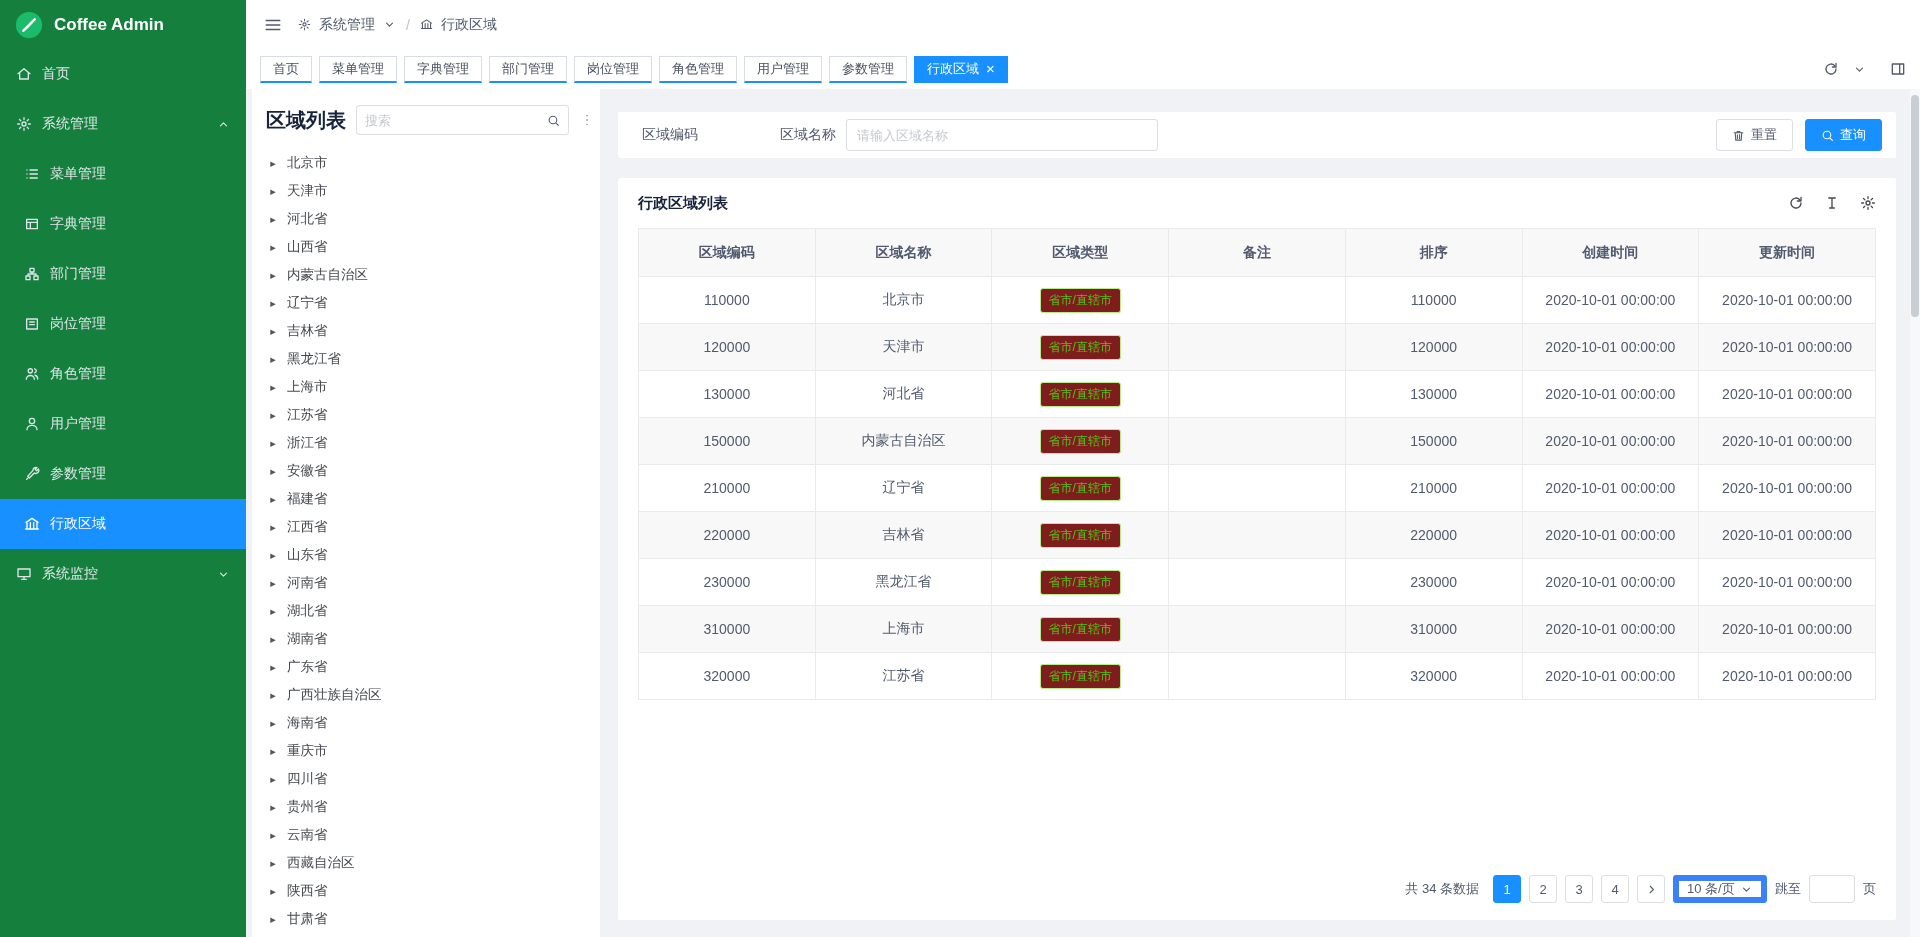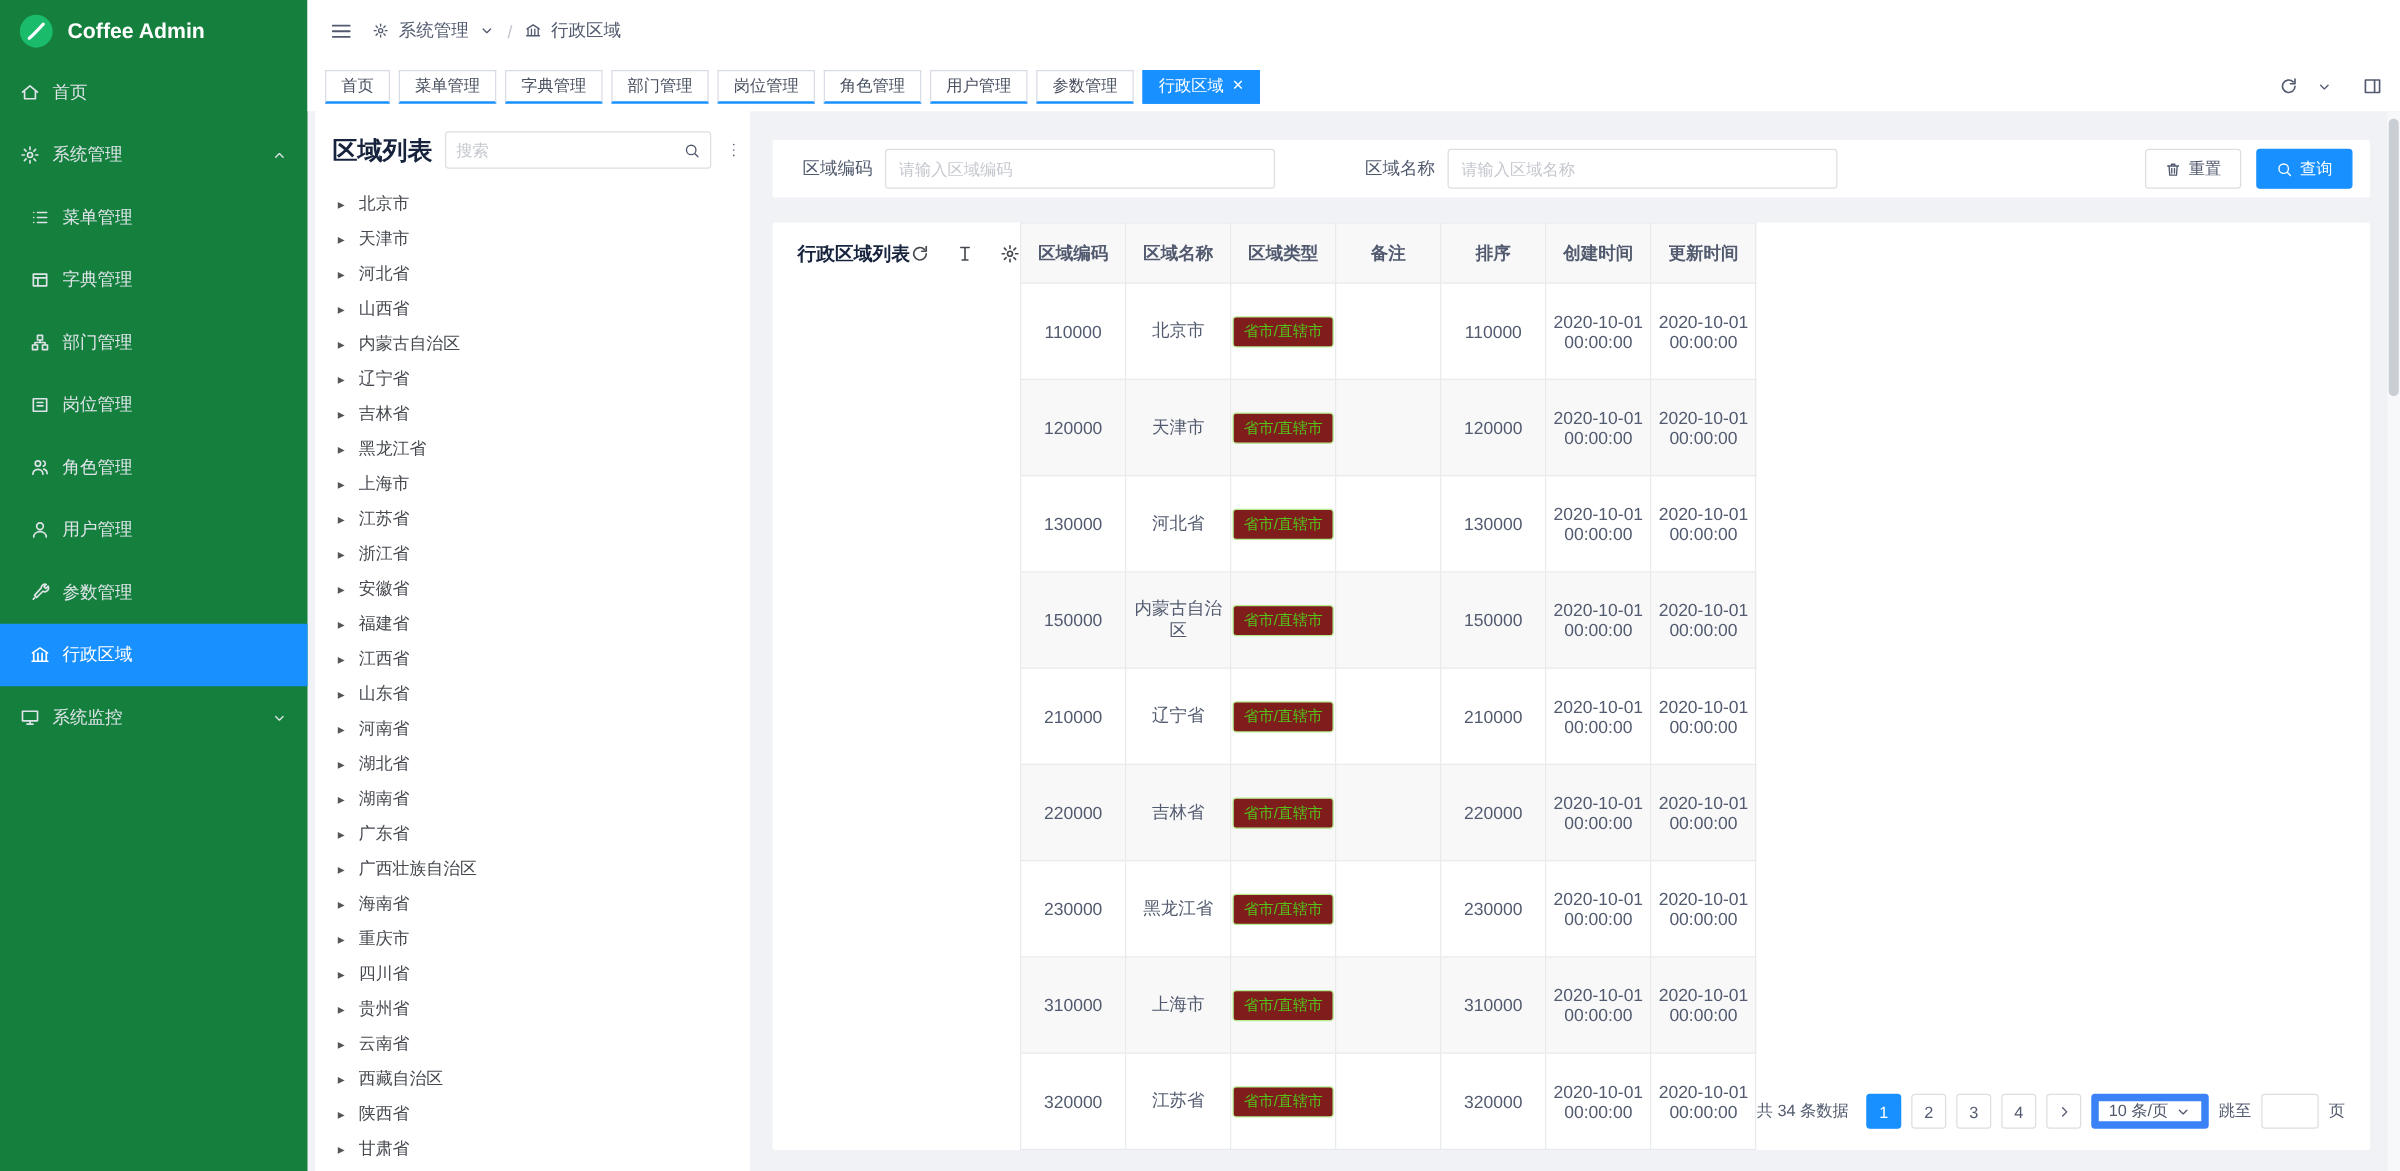--- a/index.html
+++ b/index.html
@@ -63,21 +63,21 @@
   .filter-label{margin-right:10px;white-space:nowrap}
   .filter-input{width:312px;height:32px;border:1px solid #dcdee2;border-radius:3px;padding:0 10px;
     font-size:13px;color:#515a6e;outline:none;font-family:inherit;background:#fff}
   .filter-input::placeholder{color:#c5c8ce}
   .filter-group2{margin-left:72px}
   .filter-actions{margin-left:auto;display:flex;gap:12px}
   .btn{height:32px;display:inline-flex;align-items:center;gap:6px;padding:0 15px;border-radius:3px;
     border:1px solid #dcdee2;background:#fff;color:#515a6e;font-size:13px;cursor:pointer;font-family:inherit}
   .btn.primary{background:#1890ff;border-color:#1890ff;color:#fff}
 
-  .table-card{flex:1;min-height:0;background:#fff;border-radius:2px;margin:20px 0 17px;display:flex;flex-direction:row;padding:0 20px}
+  .table-card{flex:1;min-height:0;background:#fff;border-radius:2px;margin:20px 0 17px;display:flex;flex-direction:column;padding:0 20px}
   .card-head{height:50px;display:flex;align-items:center;flex:none}
   .card-title{font-size:15px;font-weight:700;color:#17233d}
   .card-tools{margin-left:auto;display:flex;gap:20px;color:#45494f}
   .card-tools .ico{cursor:pointer}
   table{width:100%;border-collapse:collapse;table-layout:fixed}
   th{background:#f8f8f9;height:48px;font-weight:700;color:#515a6e;border:1px solid #e8eaec;font-size:14px}
   td{height:47px;text-align:center;color:#515a6e;border:1px solid #e8eaec;font-size:14px}
   tbody tr:nth-child(even){background:#f8f8f9}
   .badge{display:inline-block;padding:3px 8px;font-size:12px;color:#52c41a;background:#7f1d1d;border:1px solid #b7eb8f;border-radius:3px}
 
@@ -426,21 +426,20 @@
               <span>甘肃省</span>
             </div>
             <div class="tree-item"></div>
           </div>
       </section>
 
       <section class="main-panel">
 
         <div class="filter-card">
           <span class="filter-label">区域编码</span>
-          <input class="filter-input" placeholder="请输入区域编码" style="">
           <span class="filter-label filter-group2">区域名称</span>
           <input class="filter-input" placeholder="请输入区域名称" style="">
           <div class="filter-actions">
             <button class="btn">
               <span class="ico sm">
                   <svg viewBox="0 0 24 24">
                     <path d="M4 7h16 M9.5 7V4.5h5V7 M6 7l1 13.5h10L18 7 M10 10.5v7 M14 10.5v7"></path>
                   </svg>
                 </span>
               <span>重置</span>

